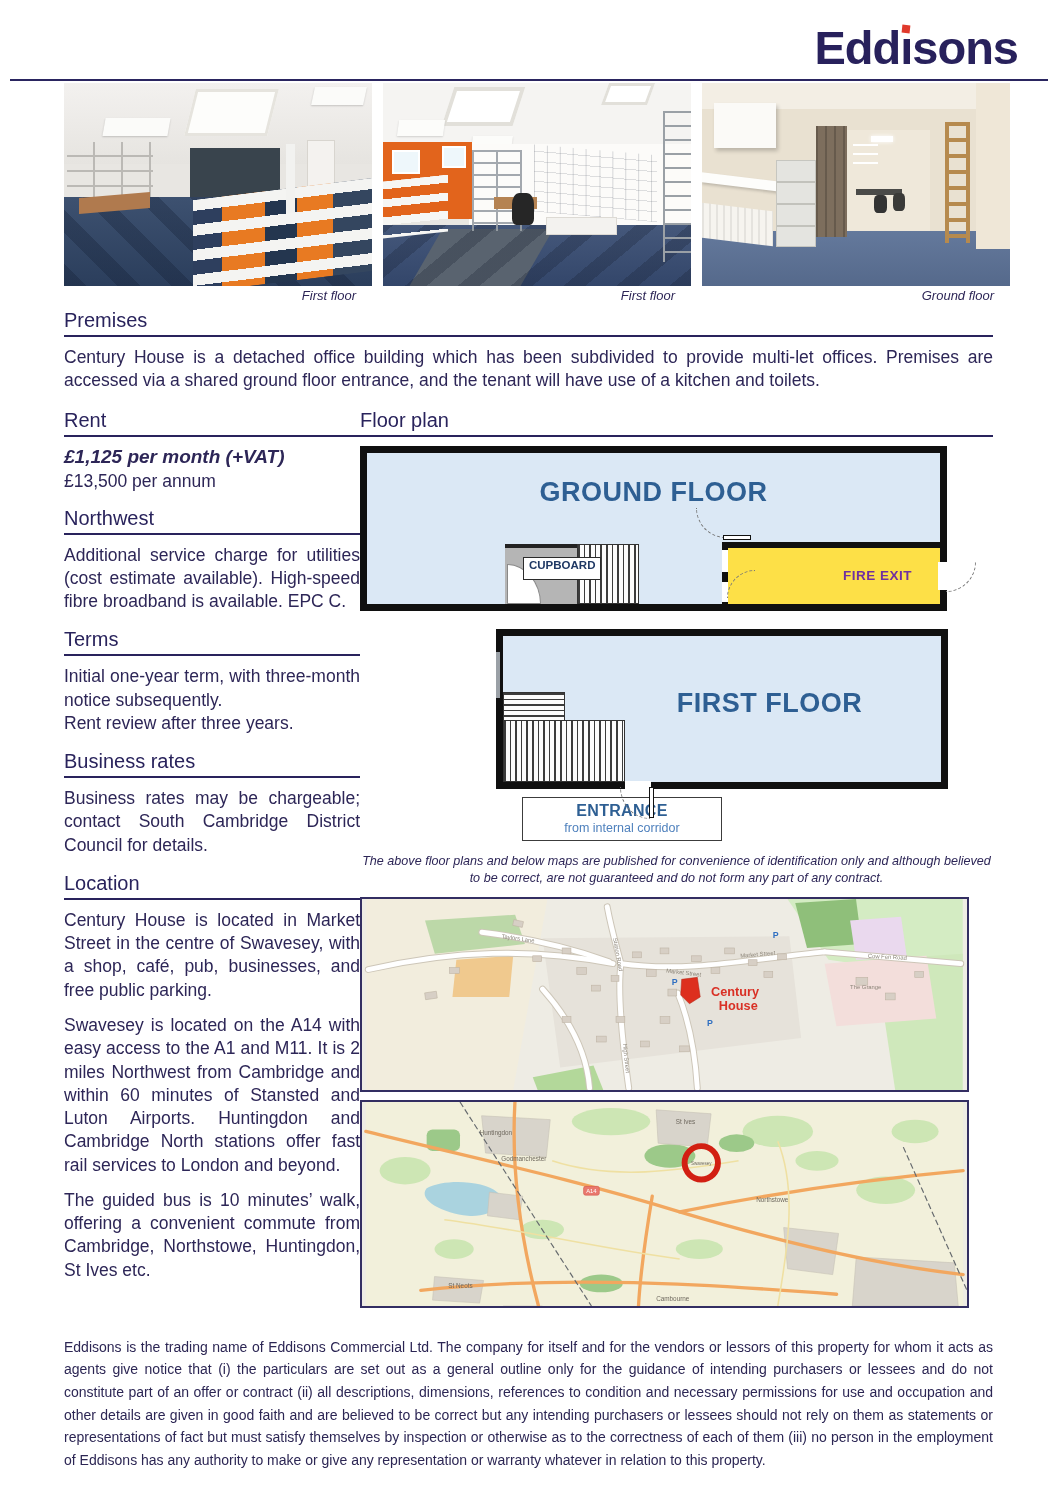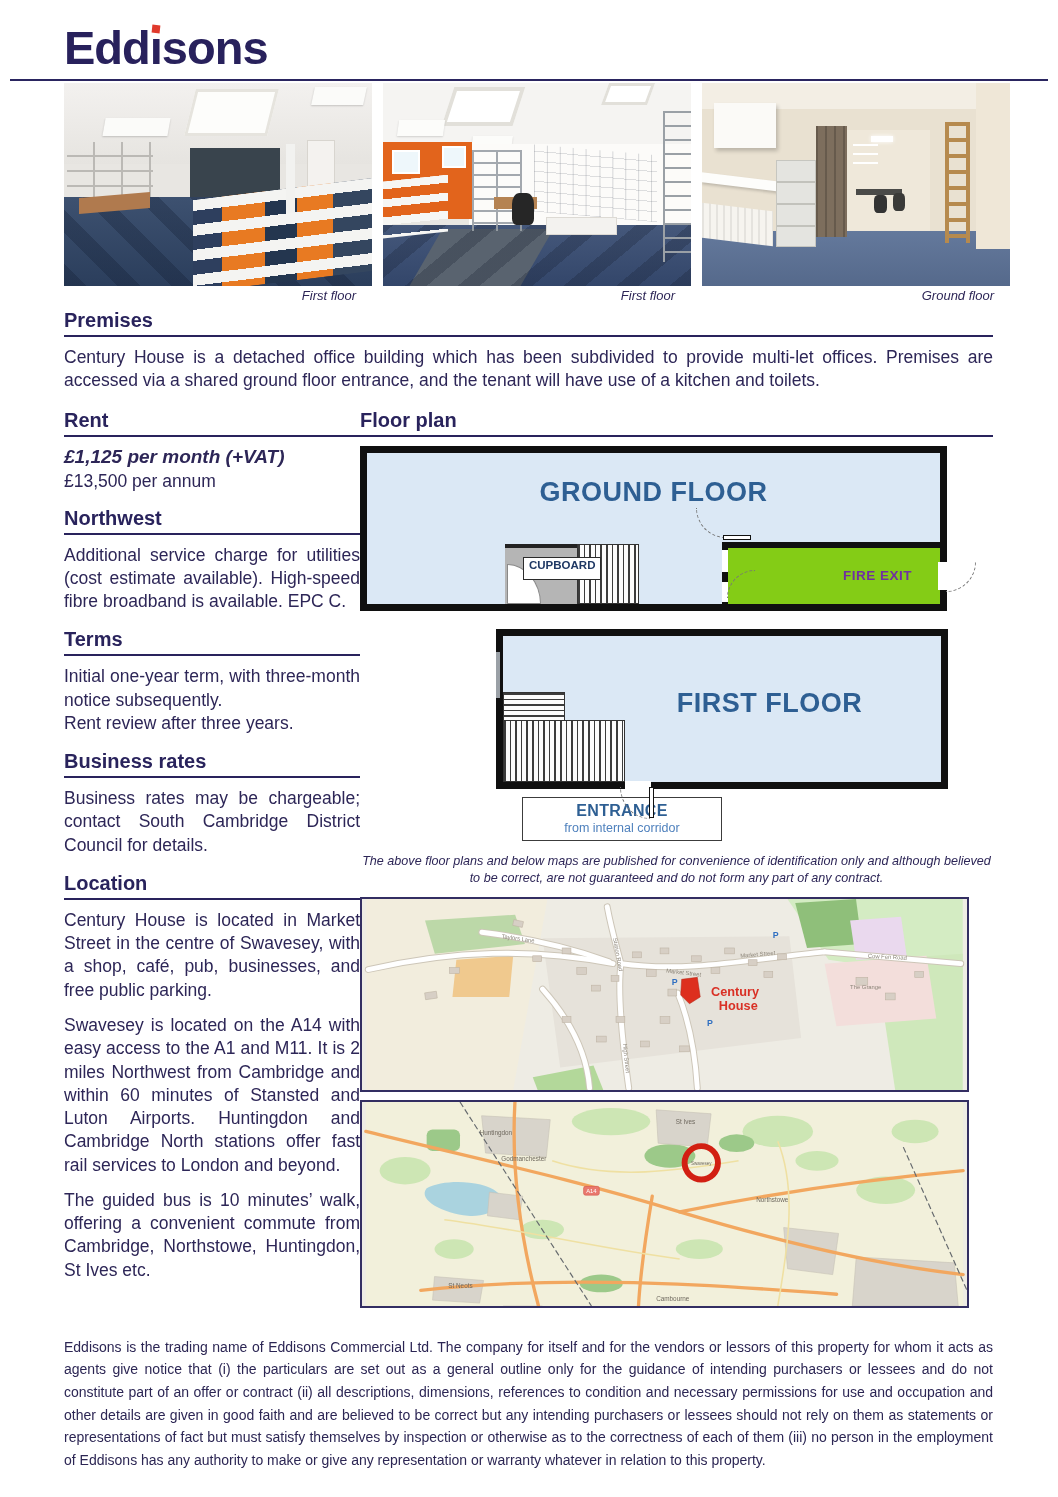--- a/index.html
+++ b/index.html
@@ -4,21 +4,21 @@
 <style>
   * { box-sizing: border-box; margin: 0; padding: 0; }
   html,body { width:1058px; }
   body {
     width:1058px; height:1497px; overflow:hidden; background:#ffffff;
     font-family:"Liberation Sans", sans-serif; color:#2d2657;
   }
   .page { position:relative; width:1058px; height:1497px; }
 
   
-  .header { padding:24px 64px 0 64px; text-align:left; }
+  .header { padding:24px 40px 0 64px; text-align:right; }
   .logo { font-size:47px; font-weight:bold; color:#28215c; letter-spacing:-1px; line-height:1; }
   .logo-i { position:relative; }
   .logo-i .ldot { position:absolute; top:4px; left:2px; width:8px; height:8px; background:#e03a2c; transform:rotate(6deg); }
   .header-rule { margin:8px 10px 0 10px; border-top:2px solid #2a2560; }
 
   
   .photos { display:flex; gap:11px; padding:2px 48px 0 64px; }
   .ph { position:relative; flex:1; height:203px; overflow:hidden; background:#e8e6e2; }
   .ph div { position:absolute; }
   .captions { display:flex; gap:11px; padding:2px 48px 0 64px; }
@@ -74,21 +74,21 @@
   .p3-rshelf{top:30%;left:49%;width:8%;height:13%;background:repeating-linear-gradient(180deg,#ffffff 0 2px,transparent 2px 9px);}
   .p3-rdesk{top:52%;left:50%;width:15%;height:3%;background:#4a4a48;}
   .p3-rchair{top:55%;left:56%;width:4%;height:9%;background:#333333;border-radius:30%;}
   .p3-rchair2{top:54%;left:62%;width:4%;height:9%;background:#3a3a38;border-radius:30%;}
   .p3-ladder{top:19%;right:13%;width:8%;height:60%;border-left:4px solid #b68a4e;border-right:4px solid #b68a4e;background:repeating-linear-gradient(180deg,#b68a4e 0 4px,transparent 4px 16px);}
   .p3-rwall{top:0;right:0;width:11%;height:82%;background:#efe7d7;}
   .p3-carpet{bottom:0;left:0;right:0;height:27%;background:linear-gradient(180deg,#64799c,#55698b);}
 
   
   .content { padding:6px 65px 0 64px; }
-  h2.sec { font-size:20px; font-weight:bold; color:#29235c; border-bottom:2px solid #29235c; padding-bottom:3px; margin-bottom:9px; }
+  h2.sec { font-size:20px; font-weight:normal; color:#29235c; border-bottom:2px solid #29235c; padding-bottom:3px; margin-bottom:9px; }
   .body-p { font-size:17.5px; line-height:1.33; text-align:justify; color:#2d2657; }
 
   .cols { display:flex; margin-top:16px; }
   .col-l { width:296px; flex:none; }
   .col-r { flex:1; min-width:0; }
   .col-l section { margin-bottom:15px; }
   .rent1 { font-size:19px; font-weight:bold; color:#2d2657; margin-bottom:3px;font-style:italic; }
   .rent2 { font-size:17.5px; color:#2d2657; }
   .col-l .body-p + .body-p { margin-top:12px; }
 
@@ -102,21 +102,21 @@
   .plan div { position:absolute; }
   .hatch-v { background:repeating-linear-gradient(90deg,#3c3c3c 0 1.6px,#fcfcfc 1.6px 5.6px); border:1.2px solid #333; }
   .hatch-h { background:repeating-linear-gradient(180deg,#3c3c3c 0 1.6px,#fcfcfc 1.6px 5.6px); border:1.2px solid #333; }
   .arc { border:1.4px dashed #777; background:transparent; }
 
   .cup-grey { left:138px; bottom:0; width:72px; height:60px; background:#b5b5b5; border-top:4px solid #222; }
   .cup-arc  { left:140px; bottom:0; width:34px; height:40px; background:#fff; border:1px solid #888; border-radius:0 100% 0 0; }
   .cup-hatch{ left:210px; bottom:0; width:62px; height:60px; }
   .cup-label{ left:156px; bottom:24px; background:#fff; border:1.5px solid #2b2b2b; padding:1px 5px 8px; font-size:11.5px; font-weight:bold; color:#1f3864; white-space:nowrap; }
 
-  .corridor { right:0; bottom:0; width:218px; height:62px; background:#84cc16; border-top:6px solid #101010; border-left:6px solid #101010; }
+  .corridor { right:0; bottom:0; width:218px; height:62px; background:#fde047; border-top:6px solid #101010; border-left:6px solid #101010; }
   .cor-gap1 { left:-6px; top:2px;  width:6px; height:22px; background:#fff; }
   .cor-gap2 { left:-6px; bottom:2px; width:6px; height:20px; background:#fff; }
   .fire-exit { position:absolute; right:28px; top:20px; font-size:13.5px; font-weight:bold; letter-spacing:.5px; color:#7030a0; }
   .cor-arc1 { left:329px; bottom:66px; width:30px; height:30px; border-left:1.4px dashed #777; border-bottom:1.4px dashed #777; border-radius:0 0 0 100%; }
   .cor-leaf1{ left:356px; bottom:64px; width:28px; height:5px; background:#fff; border:1.5px solid #111; }
   .cor-arc2 { left:360px; bottom:6px; width:28px; height:28px; border-left:1.4px dashed #777; border-top:1.4px dashed #777; border-radius:100% 0 0 0; }
   .exit-notch{ right:-7px; bottom:14px; width:9px; height:28px; background:#fff; }
   .exit-arc { right:-36px; bottom:12px; width:30px; height:30px; border-right:1.4px dashed #777; border-bottom:1.4px dashed #777; border-radius:0 0 100% 0; }
 
   .pf-win  { left:-7px; top:16px; width:4px; height:46px; background:#9aa0a6; }

